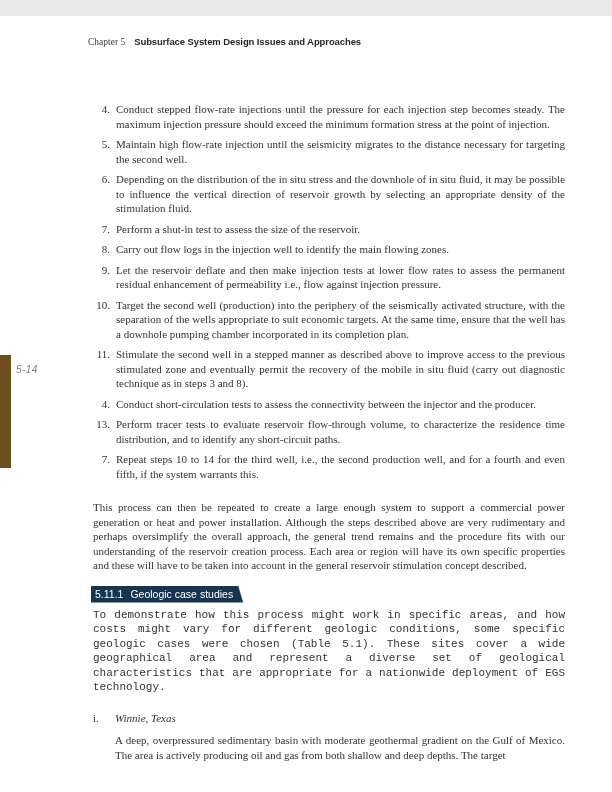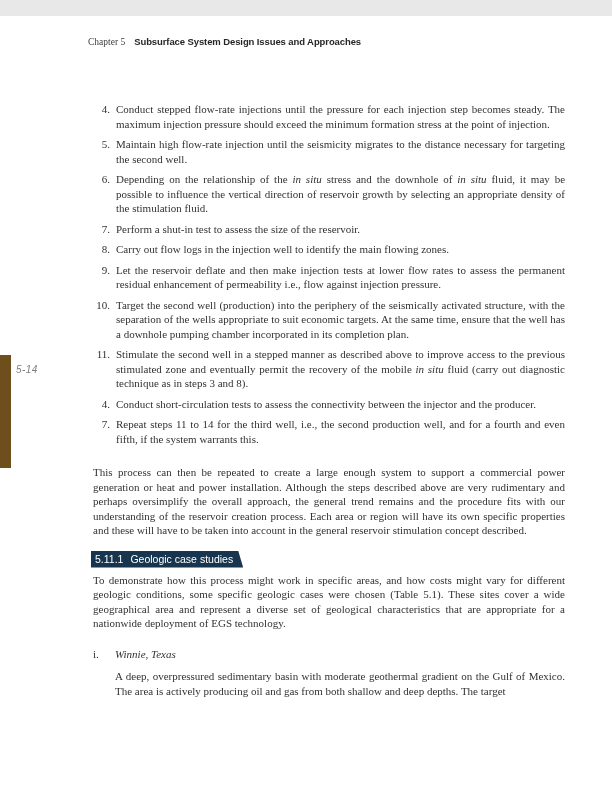--- a/index.html
+++ b/index.html
@@ -64,41 +64,41 @@
     font-size: 11px;
     line-height: 14.5px;
   }
   .step-text {
     margin-left: 6px;
     flex: 1;
     text-align: justify;
     font-size: 11px;
     line-height: 14.5px;
   }
-  .it { font-style: italic; }
+  .it { }
   .para {
     margin: 13px 0 0 0;
     text-align: justify;
     font-size: 11px;
     line-height: 14.5px;
   }
   .gap-lg { margin-top: 19px; }
   .section-heading {
     display: inline-block;
     margin: 13px 0 0 -2px;
     background: #17354e;
     color: #ffffff;
     font-family: "Liberation Sans", sans-serif;
     font-size: 10.5px;
     font-weight: normal;
     padding: 2px 10px 3px 4px;
     clip-path: polygon(0 0, calc(100% - 5px) 0, 100% 100%, 0 100%);
   }
   .sec-num { margin-right: 7px; }
-  .tight { margin-top: 5px; }
+  .tight { margin-top: 5px; font-family: Liberation Mono, monospace; }
   .case-row { display: flex; margin-top: 16px; font-size: 11px; line-height: 14.5px; }
   .case-marker { flex: 0 0 17px; text-align: left; }
   .case-title { margin-left: 5px; font-style: italic; }
   .case-body { margin-left: 22px; margin-top: 8px; }
 </style>
 </head>
 <body>
 
 <div class="page">
 
@@ -115,21 +115,21 @@
       <li class="step">
         <span class="step-num">4.</span>
         <span class="step-text"><span>Conduct stepped flow-rate injections until the pressure for each injection step becomes steady. The maximum injection pressure should exceed the minimum formation stress at the point of injection.</span></span>
       </li>
       <li class="step">
         <span class="step-num">5.</span>
         <span class="step-text"><span>Maintain high flow-rate injection until the seismicity migrates to the distance necessary for targeting the second well.</span></span>
       </li>
       <li class="step">
         <span class="step-num">6.</span>
-        <span class="step-text"><span>Depending on the relationship of the </span><span class="it">in situ</span><span> stress and the downhole of </span><span class="it">in situ</span><span> fluid, it may be possible to influence the vertical direction of reservoir growth by selecting an appropriate density of the stimulation fluid.</span></span>
+        <span class="step-text"><span>Depending on the distribution of the </span><span class="it">in situ</span><span> stress and the downhole of </span><span class="it">in situ</span><span> fluid, it may be possible to influence the vertical direction of reservoir growth by selecting an appropriate density of the stimulation fluid.</span></span>
       </li>
       <li class="step">
         <span class="step-num">7.</span>
         <span class="step-text"><span>Perform a shut-in test to assess the size of the reservoir.</span></span>
       </li>
       <li class="step">
         <span class="step-num">8.</span>
         <span class="step-text"><span>Carry out flow logs in the injection well to identify the main flowing zones.</span></span>
       </li>
       <li class="step">
@@ -142,22 +142,26 @@
       </li>
       <li class="step">
         <span class="step-num">11.</span>
         <span class="step-text"><span>Stimulate the second well in a stepped manner as described above to improve access to the previous stimulated zone and eventually permit the recovery of the mobile </span><span class="it">in situ</span><span> fluid (carry out diagnostic technique as in steps 3 and 8).</span></span>
       </li>
       <li class="step">
         <span class="step-num">4.</span>
         <span class="step-text"><span>Conduct short-circulation tests to assess the connectivity between the injector and the producer.</span></span>
       </li>
       <li class="step">
+        <span class="step-num">13.</span>
+        <span class="step-text"><span>Perform tracer tests to evaluate reservoir flow-through volume, to characterize the residence time distribution, and to identify any short-circuit paths.</span></span>
+      </li>
+      <li class="step">
         <span class="step-num">7.</span>
-        <span class="step-text"><span>Repeat steps 11 to 14 for the third well, i.e., the second production well, and for a fourth and even fifth, if the system warrants this.</span></span>
+        <span class="step-text"><span>Repeat steps 10 to 14 for the third well, i.e., the second production well, and for a fourth and even fifth, if the system warrants this.</span></span>
       </li>
     </ol>
 
     <p class="para gap-lg">This process can then be repeated to create a large enough system to support a commercial power generation or heat and power installation. Although the steps described above are very rudimentary and perhaps oversimplify the overall approach, the general trend remains and the procedure fits with our understanding of the reservoir creation process. Each area or region will have its own specific properties and these will have to be taken into account in the general reservoir stimulation concept described.</p>
 
 
     <h3 class="section-heading">
       <span class="sec-num">5.11.1</span><span class="sec-title">Geologic case studies</span>
     </h3>
 

